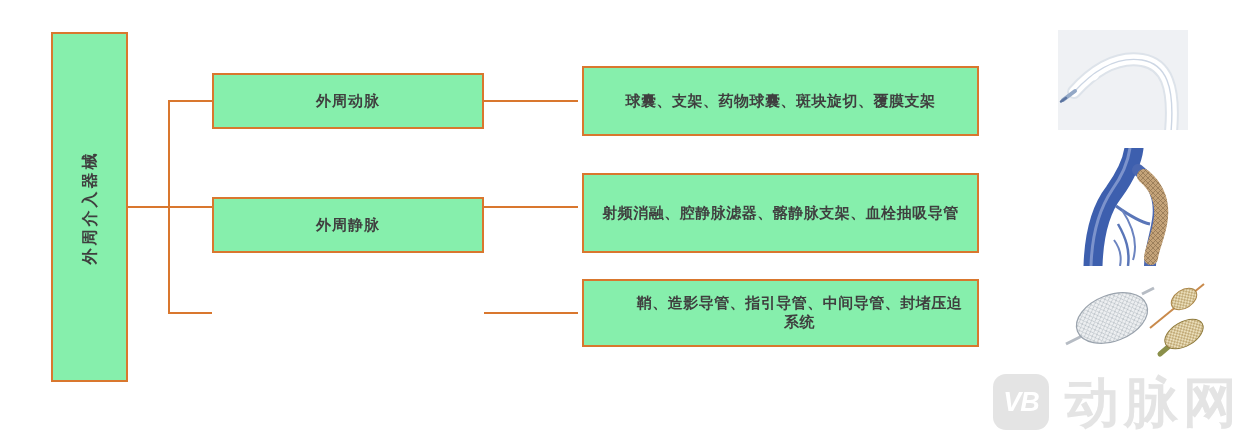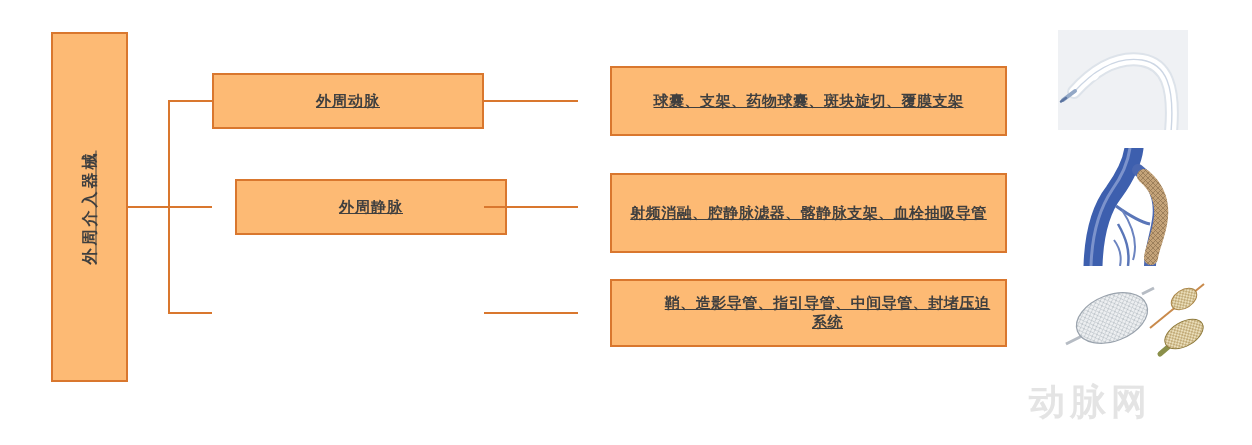--- a/index.html
+++ b/index.html
@@ -6,47 +6,47 @@
     --accent:#d9772e;
     --ink:#3f3f3f;
     --wm:#e4e4e4;
   }
   *{margin:0;padding:0;box-sizing:border-box;}
   body{background:#ffffff;font-family:"Liberation Sans","DejaVu Sans",sans-serif;}
   .canvas{
     position:relative;width:1252px;height:445px;background:#ffffff;overflow:hidden;
   }
   .node{
-    position:absolute;border:2px solid var(--accent);background:#fdba74;
+    position:absolute;border:2px solid var(--accent);background:#86efac;
     display:flex;align-items:center;justify-content:center;
-    color:var(--ink);font-weight:600;text-decoration:underline;
+    color:var(--ink);font-weight:600;
   }
   .root-box{left:51px;top:32px;width:77px;height:350px;}
   .root-box .vtext{
     transform:rotate(-90deg);white-space:nowrap;font-size:16px;letter-spacing:3px;font-weight:700;
   }
   .mid-box{left:212px;width:272px;height:56px;font-size:15px;letter-spacing:1px;}
-  .mid-1{top:73px;} .mid-2{top:179px;margin-left:23px;} .mid-3{top:285px;}
-  .leaf-box{left:610px;width:397px;font-size:15px;letter-spacing:0.5px;text-align:center;padding:0 10px;}
+  .mid-1{top:73px;} .mid-2{top:197px;} .mid-3{top:285px;}
+  .leaf-box{left:582px;width:397px;font-size:15px;letter-spacing:0.5px;text-align:center;padding:0 10px;}
   .leaf-1{top:66px;height:70px;} .leaf-2{top:173px;height:80px;} .leaf-3{top:279px;height:68px;padding-left:48px;}
   .conn{position:absolute;background:var(--accent);}
   .h{height:2px;} .v{width:2px;}
   .figure{position:absolute;}
   .watermark{
     position:absolute;left:993px;top:374px;display:flex;align-items:center;gap:16px;
   }
   .wm-badge{
     width:56px;height:56px;border-radius:13px;background:var(--wm);
     display:flex;align-items:center;justify-content:center;
   }
   .wm-badge span{
     color:#ffffff;font-weight:800;font-style:italic;font-size:27px;letter-spacing:-1px;
   }
   .wm-text{
-    color:var(--wm);font-size:36px;font-weight:700;letter-spacing:5px;white-space:nowrap;line-height:56px;margin-left:36px;
+    color:var(--wm);font-size:54px;font-weight:700;letter-spacing:5px;white-space:nowrap;line-height:56px;
   }
 </style>
 </head>
 <body>
 
 <div class="canvas">
 
   <div class="node root-box">
     <span class="vtext">外周介入器械</span>
   </div>
@@ -127,16 +127,19 @@
       <line x1="80" y1="16" x2="92" y2="10" stroke="#b6bcc4" stroke-width="3"></line>
       <ellipse cx="50" cy="40" rx="37" ry="23" transform="rotate(-21 50 40)" fill="url(#grayMesh)" stroke="#9aa3ad" stroke-width="1.2"></ellipse>
       <line x1="88" y1="50" x2="142" y2="6" stroke="#c98a4b" stroke-width="2"></line>
       <ellipse cx="122" cy="21" rx="14" ry="9" transform="rotate(-33 122 21)" fill="url(#goldMesh)" stroke="#a98546" stroke-width="1"></ellipse>
       <path d="M98 76 L112 64" stroke="#8a8f4a" stroke-width="5" stroke-linecap="round"></path>
       <ellipse cx="122" cy="56" rx="21" ry="12" transform="rotate(-30 122 56)" fill="url(#goldMesh)" stroke="#8f7a3c" stroke-width="1"></ellipse>
     </svg>
   </div>
 
   <div class="watermark">
+    <div class="wm-badge">
+      <span>VB</span>
+    </div>
     <div class="wm-text">动脉网</div>
   </div>
 
 </div>
 
 </body></html>

